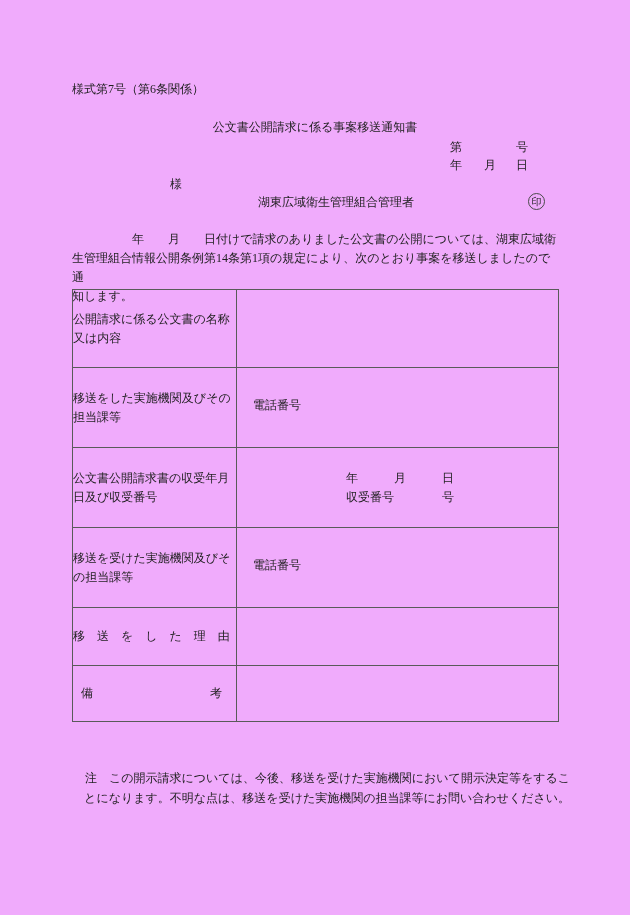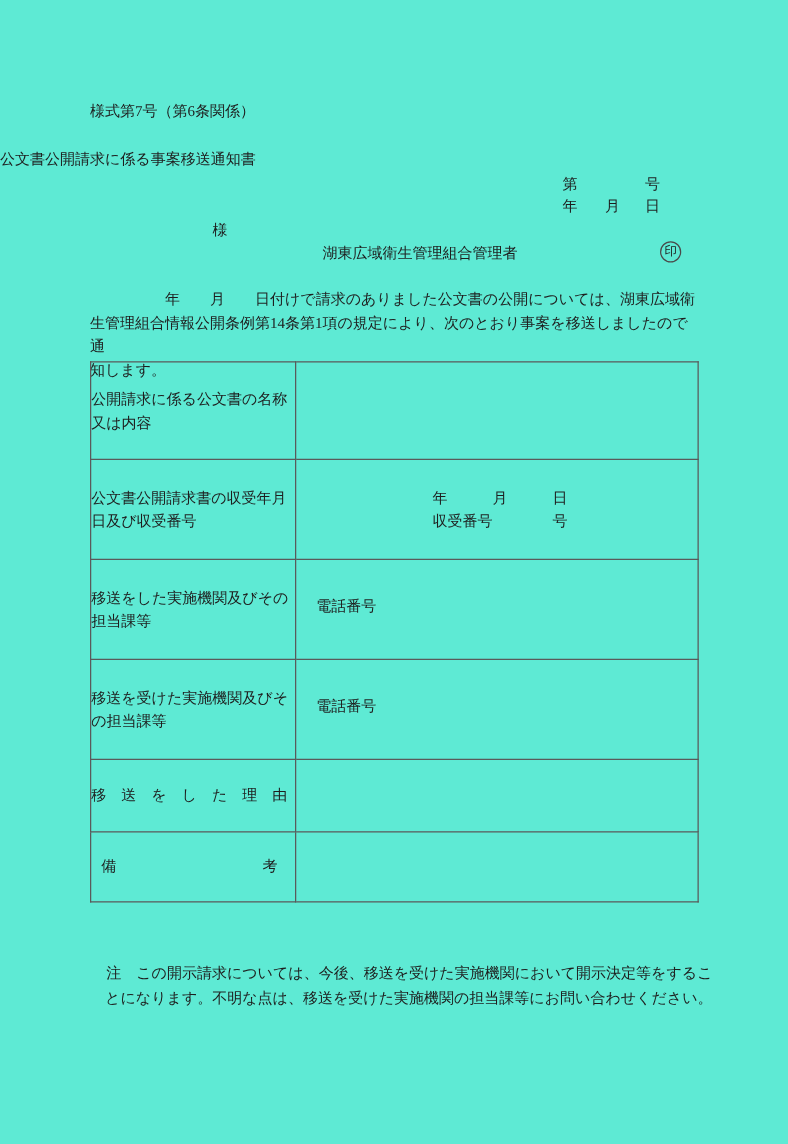--- a/index.html
+++ b/index.html
@@ -1,27 +1,27 @@
 <!DOCTYPE html>
 <html><head>
 <meta charset="utf-8">
 <style>
   html,body{margin:0;padding:0;background:#e8e8e8;}
   .page{
     position:relative;
     width:630px;height:915px;
     margin:0 auto;
-    background:#5eead4;
+    background:#f0abfc;
     font-family:"Liberation Serif","DejaVu Serif",serif;
     font-size:12px;
     color:#1e1e1e;
     overflow:hidden;
   }
   .abs{position:absolute;white-space:nowrap;}
-  .center{left:0;width:100%;}
+  .center{left:0;width:100%;text-align:center;}
   .seal{
     display:inline-block;
     width:15px;height:15px;
     border:1px solid #4a4a4a;
     border-radius:50%;
     font-size:10px;line-height:15px;
     text-align:center;
   }
   .para{
     position:absolute;
@@ -99,32 +99,32 @@
     <colgroup>
         <col style="width:164px">
         <col style="width:322px">
       </colgroup>
     <tbody>
         <tr style="height:78px">
       <td class="lc">公開請求に係る公文書の名称又は内容</td>
       <td></td>
     </tr>
     <tr style="height:80px">
+      <td class="lc">移送をした実施機関及びその担当課等</td>
+      <td class="phone-cell">
+        <div class="phone-label">電話番号</div>
+      </td>
+    </tr>
+    <tr style="height:80px">
       <td class="lc">公文書公開請求書の収受年月日及び収受番号</td>
       <td>
         <div class="val-block">
           <div class="val-line">年　　　月　　　日</div>
           <div class="val-line">収受番号　　　　号</div>
         </div>
-      </td>
-    </tr>
-    <tr style="height:80px">
-      <td class="lc">移送をした実施機関及びその担当課等</td>
-      <td class="phone-cell">
-        <div class="phone-label">電話番号</div>
       </td>
     </tr>
     <tr style="height:80px">
       <td class="lc">移送を受けた実施機関及びその担当課等</td>
       <td class="phone-cell">
         <div class="phone-label">電話番号</div>
       </td>
     </tr>
     <tr style="height:58px">
       <td class="lc nowrap">

